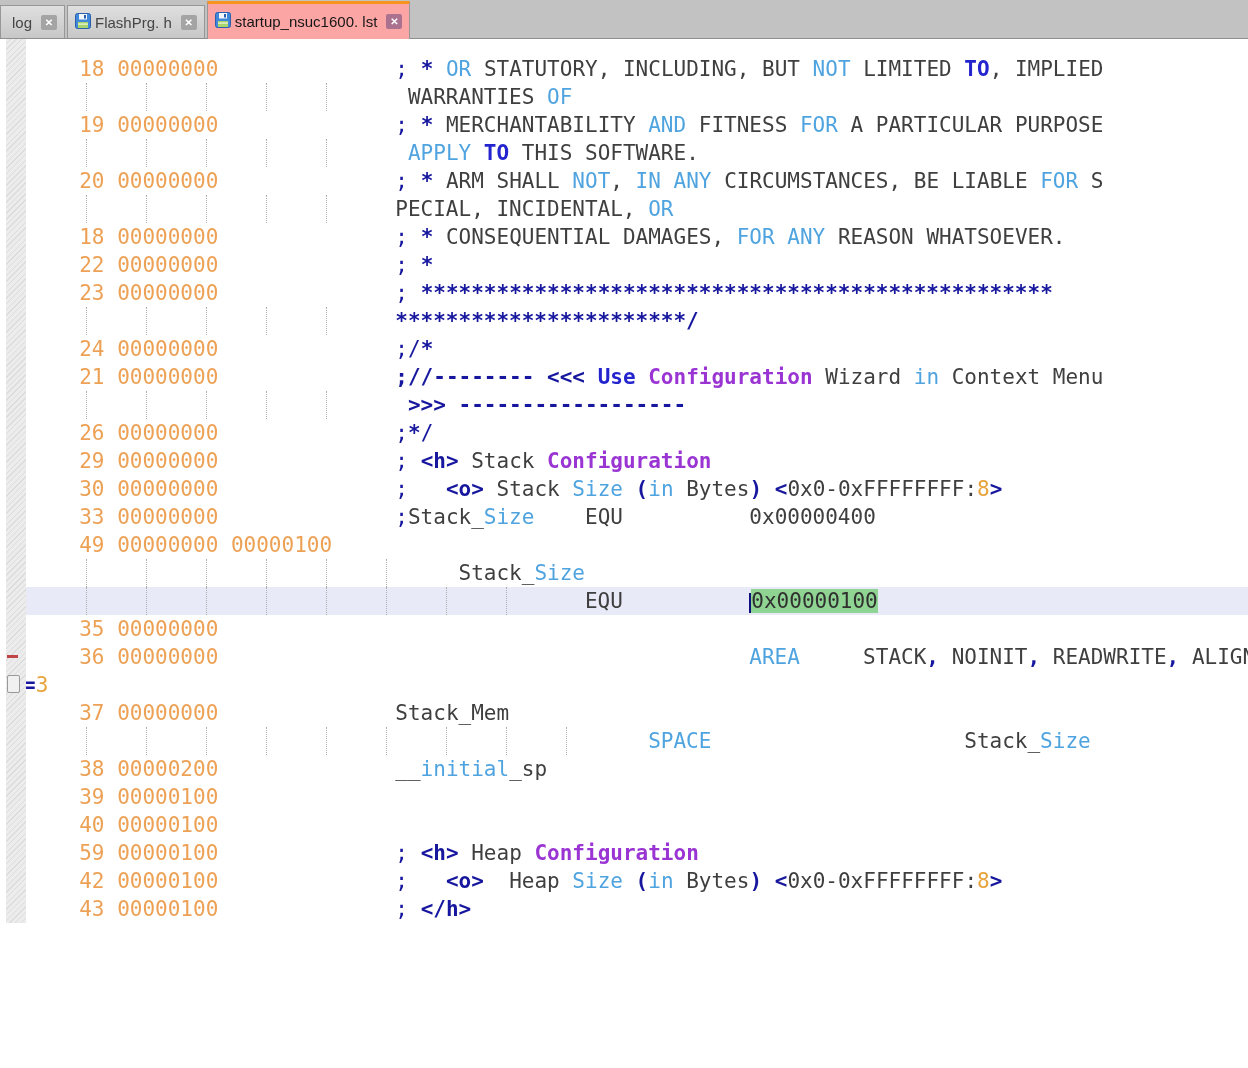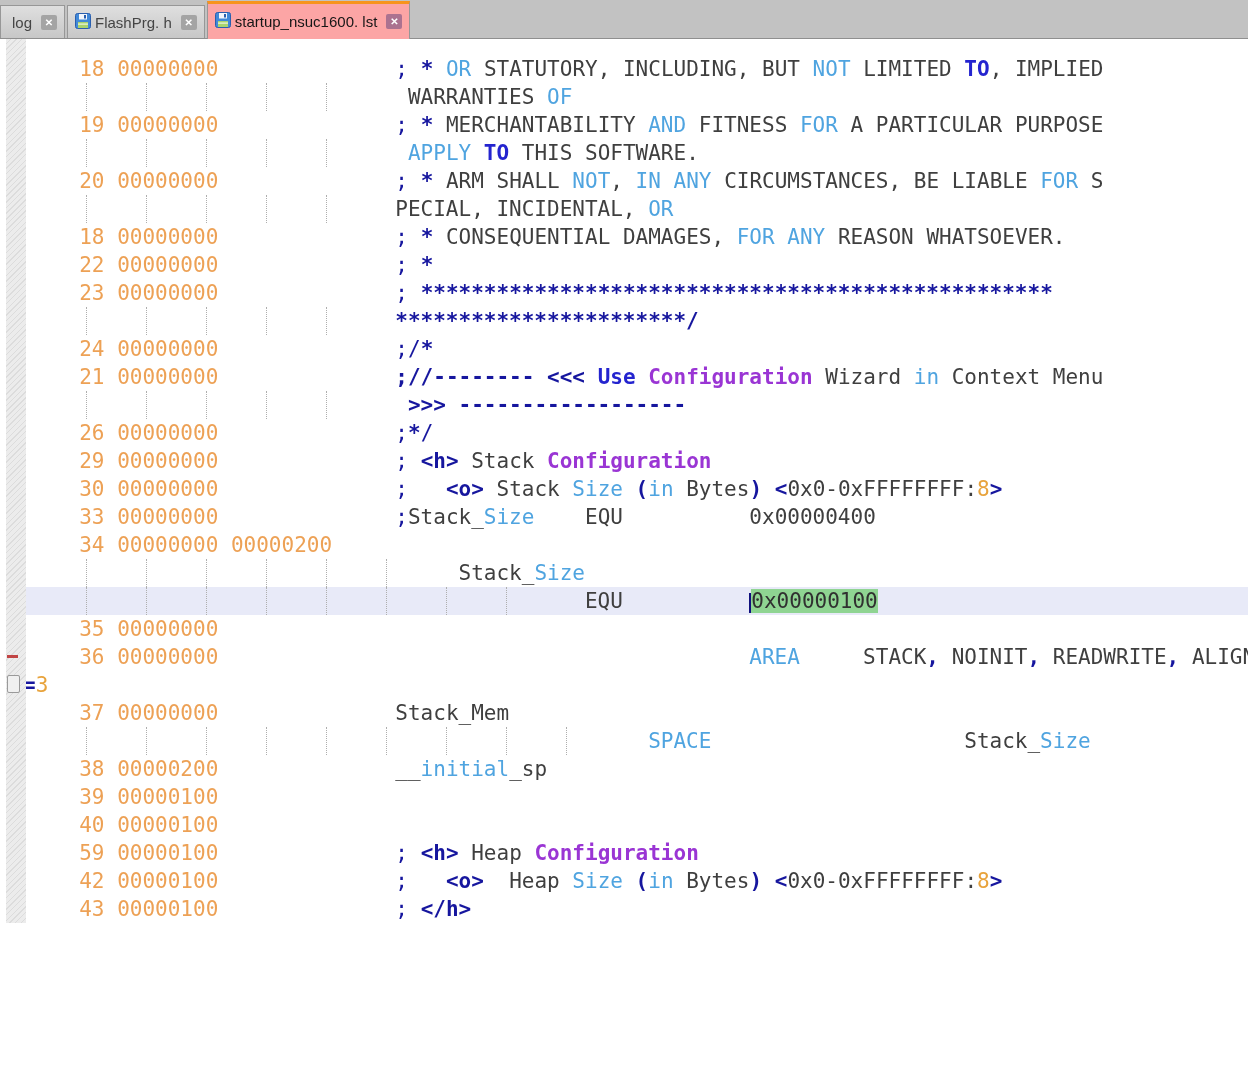--- a/index.html
+++ b/index.html
@@ -93,21 +93,21 @@
     <div class="row"><span class="gut">     22 00000000</span>              <span class="tk-n">;</span><span class="tk-t"> </span><span class="tk-nb">*</span></div>
     <div class="row"><span class="gut">     23 00000000</span>              <span class="tk-n">;</span><span class="tk-t"> </span><span class="tk-nb">**************************************************</span></div>
     <div class="row"><div class="guide" style="left: 80px;"></div><div class="guide" style="left: 140px;"></div><div class="guide" style="left: 200px;"></div><div class="guide" style="left: 260px;"></div><div class="guide" style="left: 320px;"></div>                              <span class="tk-nb">***********************/</span></div>
     <div class="row"><span class="gut">     24 00000000</span>              <span class="tk-n">;</span><span class="tk-n">/</span><span class="tk-nb">*</span></div>
     <div class="row"><span class="gut">     21 00000000</span>              <span class="tk-nb">;//-------- </span><span class="tk-nb">&lt;&lt;&lt;</span><span class="tk-t"> </span><span class="tk-ub">Use</span><span class="tk-t"> </span><span class="tk-pb">Configuration</span><span class="tk-t"> Wizard </span><span class="tk-lb">in</span><span class="tk-t"> Context Menu</span></div>
     <div class="row"><div class="guide" style="left: 80px;"></div><div class="guide" style="left: 140px;"></div><div class="guide" style="left: 200px;"></div><div class="guide" style="left: 260px;"></div><div class="guide" style="left: 320px;"></div>                              <span class="tk-t"> </span><span class="tk-nb">&gt;&gt;&gt; ------------------</span></div>
     <div class="row"><span class="gut">     26 00000000</span>              <span class="tk-n">;</span><span class="tk-nb">*</span><span class="tk-n">/</span></div>
     <div class="row"><span class="gut">     29 00000000</span>              <span class="tk-n">;</span><span class="tk-t"> </span><span class="tk-nb">&lt;h&gt;</span><span class="tk-t"> Stack </span><span class="tk-pb">Configuration</span></div>
     <div class="row"><span class="gut">     30 00000000</span>              <span class="tk-n">;</span><span class="tk-t">   </span><span class="tk-nb">&lt;o&gt;</span><span class="tk-t"> Stack </span><span class="tk-lb">Size</span><span class="tk-t"> </span><span class="tk-nb">(</span><span class="tk-lb">in</span><span class="tk-t"> Bytes</span><span class="tk-nb">)</span><span class="tk-t"> </span><span class="tk-nb">&lt;</span><span class="tk-t">0x0-0xFFFFFFFF:</span><span class="tk-o">8</span><span class="tk-nb">&gt;</span></div>
     <div class="row"><span class="gut">     33 00000000</span>              <span class="tk-n">;</span><span class="tk-t">Stack_</span><span class="tk-lb">Size</span><span class="tk-t">    </span><span class="tk-t">EQU</span><span class="tk-t">          </span><span class="tk-t">0x00000400</span></div>
-    <div class="row"><span class="gut">     34 00000000 00000200</span></div>
+    <div class="row"><span class="gut">     49 00000000 00000100</span></div>
     <div class="row"><div class="guide" style="left: 80px;"></div><div class="guide" style="left: 140px;"></div><div class="guide" style="left: 200px;"></div><div class="guide" style="left: 260px;"></div><div class="guide" style="left: 320px;"></div><div class="guide" style="left: 380px;"></div>                                   <span class="tk-t">Stack_</span><span class="tk-lb">Size</span></div>
     <div class="row hl"><div class="guide" style="left: 80px;"></div><div class="guide" style="left: 140px;"></div><div class="guide" style="left: 200px;"></div><div class="guide" style="left: 260px;"></div><div class="guide" style="left: 320px;"></div><div class="guide" style="left: 380px;"></div><div class="guide" style="left: 440px;"></div><div class="guide" style="left: 500px;"></div>                                             <span class="tk-t">EQU</span><span class="tk-t">          </span><span class="caret"></span><span class="tk-sel">0x00000100</span></div>
     <div class="row"><span class="gut">     35 00000000</span></div>
     <div class="row"><div class="mk-dash"></div><span class="gut">     36 00000000</span>                                          <span class="tk-lb">AREA</span><span class="tk-t">     </span><span class="tk-t">STACK</span><span class="tk-nb">,</span><span class="tk-t"> NOINIT</span><span class="tk-nb">,</span><span class="tk-t"> READWRITE</span><span class="tk-nb">,</span><span class="tk-t"> ALIGN</span></div>
     <div class="row" style="padding-left: 17px;"><div class="mk-box"></div><span class="tk-nb">=</span><span class="tk-o">3</span></div>
     <div class="row"><span class="gut">     37 00000000</span>              <span class="tk-t">Stack_Mem</span></div>
     <div class="row"><div class="guide" style="left: 80px;"></div><div class="guide" style="left: 140px;"></div><div class="guide" style="left: 200px;"></div><div class="guide" style="left: 260px;"></div><div class="guide" style="left: 320px;"></div><div class="guide" style="left: 380px;"></div><div class="guide" style="left: 440px;"></div><div class="guide" style="left: 500px;"></div><div class="guide" style="left: 560px;"></div>                                                  <span class="tk-lb">SPACE</span><span class="tk-t">                    </span><span class="tk-t">Stack_</span><span class="tk-lb">Size</span></div>
     <div class="row"><span class="gut">     38 00000200</span>              <span class="tk-t">__</span><span class="tk-lb">initial</span><span class="tk-t">_sp</span></div>
     <div class="row"><span class="gut">     39 00000100</span></div>
     <div class="row"><span class="gut">     40 00000100</span></div>

